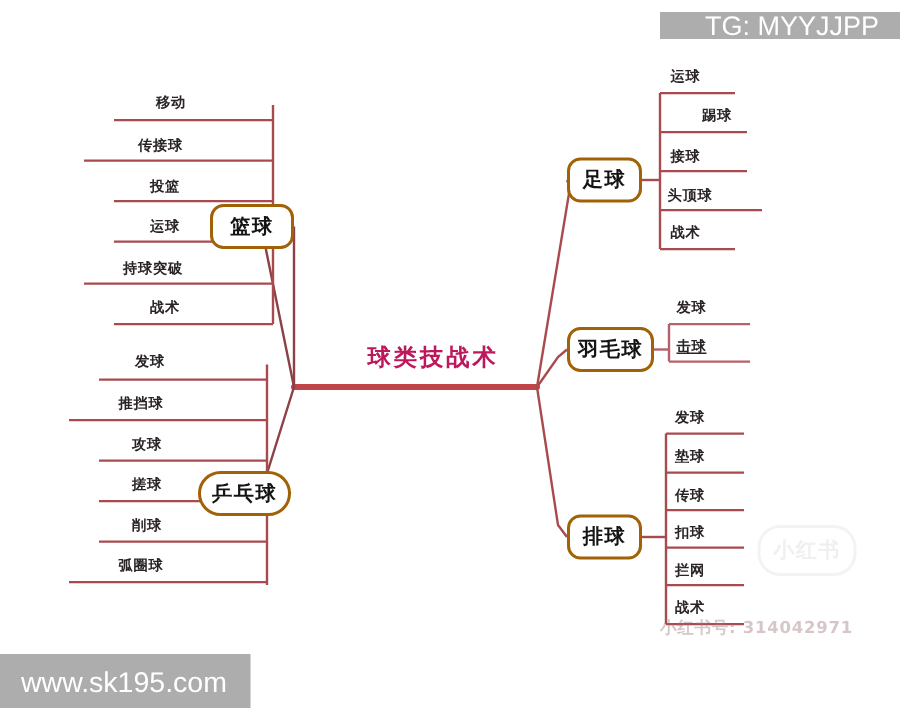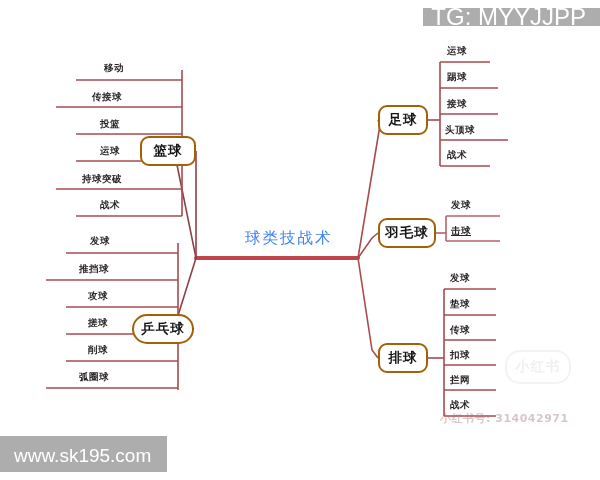--- a/index.html
+++ b/index.html
@@ -40,23 +40,23 @@
     justify-content: center;
     font-size: 13.5px;
     font-weight: bold;
     letter-spacing: 1px;
     color: #141414;
     white-space: nowrap;
   }
   .root-label {
     position: absolute;
     font-size: 15.5px;
-    font-weight: normal;
+    font-weight: bold;
     letter-spacing: 2px;
-    color: #3b82f6;
+    color: #be185d;
     white-space: nowrap;
   }
   .leaf-label {
     position: absolute;
     font-size: 9.5px;
     font-weight: bold;
     letter-spacing: 0.5px;
     color: #2a2426;
     white-space: nowrap;
     transform: translate(-50%, -100%);
@@ -69,22 +69,22 @@
     display: flex;
     align-items: center;
     justify-content: center;
     font-family: "Liberation Sans", sans-serif;
     white-space: nowrap;
   }
   #wm-tg {
     right: 0;
     top: 8px;
     height: 18px;
-    padding: 0 14px 0 8px;
-    font-size: 24px;
+    padding: 0 14px 0 30px;
+    font-size: 18px;
   }
   #wm-site {
     left: 0;
     bottom: 8px;
     height: 32px;
     padding: 4px 16px 0 14px;
     font-size: 19px;
   }
   #wm-xhs-logo {
     position: absolute;
@@ -192,21 +192,21 @@
   <div class="leaf-label" style="left:110px; top:212px;">战术</div>
 
   <div class="leaf-label" style="left:100px; top:248px;">发球</div>
   <div class="leaf-label" style="left:94px; top:276px;">推挡球</div>
   <div class="leaf-label" style="left:98px; top:303px;">攻球</div>
   <div class="leaf-label" style="left:98px; top:330px;">搓球</div>
   <div class="leaf-label" style="left:98px; top:357px;">削球</div>
   <div class="leaf-label" style="left:94px; top:384px;">弧圈球</div>
 
   <div class="leaf-label" style="left:457px; top:58px;">运球</div>
-  <div class="leaf-label" style="left:457px; top:84px;">踢球</div>
+  <div class="leaf-label" style="left:478px; top:84px;">踢球</div>
   <div class="leaf-label" style="left:457px; top:111px;">接球</div>
   <div class="leaf-label" style="left:460px; top:137px;">头顶球</div>
   <div class="leaf-label" style="left:457px; top:162px;">战术</div>
 
   <div class="leaf-label" style="left:461px; top:212px;">发球</div>
   <div class="leaf-label" style="left:461px; top:238px;text-decoration:underline;">击球</div>
 
   <div class="leaf-label" style="left:460px; top:285px;">发球</div>
   <div class="leaf-label" style="left:460px; top:311px;text-align:right;">垫球</div>
   <div class="leaf-label" style="left:460px; top:337px;">传球</div>

